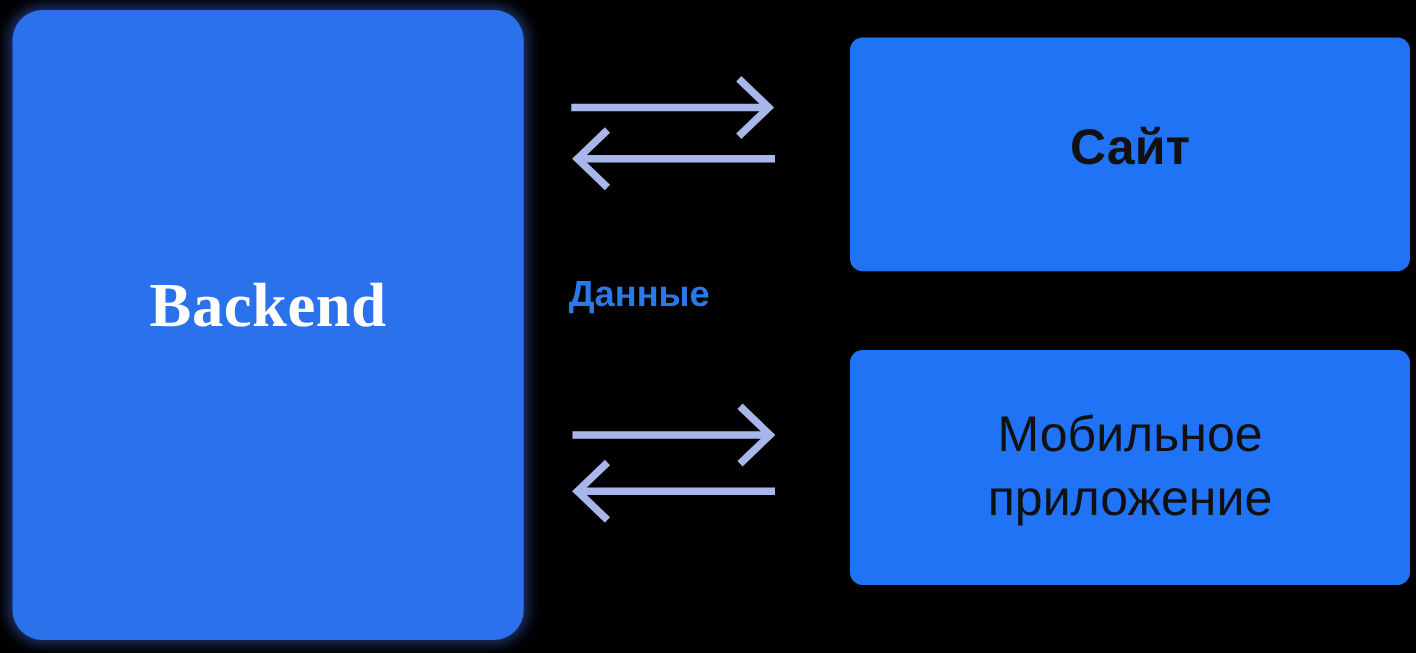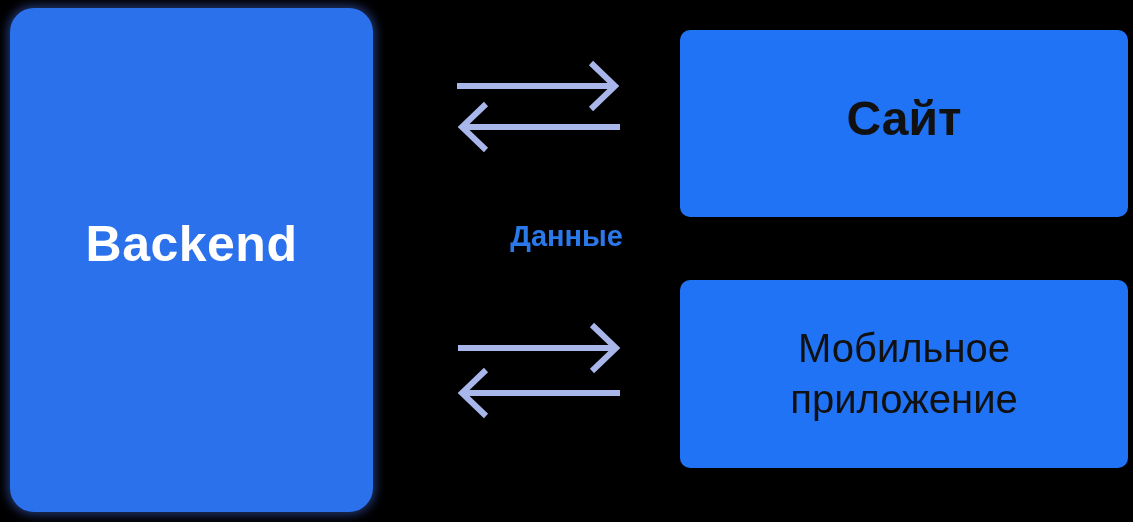--- a/index.html
+++ b/index.html
@@ -19,44 +19,45 @@
     position: absolute;
     display: flex;
     align-items: center;
     justify-content: center;
     text-align: center;
     box-sizing: border-box;
   }
   .block-backend {
     left: 10px;
     top: 8px;
-    width: 363px;
+    width: 409px;
     height: 504px;
     border-radius: 24px;
     background: #2B71EC;
     box-shadow: 0 0 10px 3px rgba(70, 115, 240, 0.45);
+    font-family: Liberation Serif, serif;
   }
   .block-backend .label {
     color: #FFFFFF;
     font-size: 50px;
     font-weight: 700;
     transform: translateY(-16px);
     letter-spacing: 0.5px;
   }
   .block-site {
     left: 680px;
     top: 30px;
     width: 448px;
     height: 187px;
     border-radius: 10px;
     background: #2173F6;
   }
   .block-site .label {
     color: #111111;
-    font-size: 48px;
+    font-size: 40px;
     font-weight: 600;
     transform: translateY(-5px);
   }
   .block-mobile {
     left: 680px;
     top: 280px;
     width: 448px;
     height: 188px;
     border-radius: 10px;
     background: #2173F6;
@@ -75,21 +76,21 @@
   }
   .arrow-top-right    { left: 455px; top: 58px; }
   .arrow-top-left     { left: 454px; top: 99px; }
   .arrow-bottom-right { left: 456px; top: 320px; }
   .arrow-bottom-left  { left: 454px; top: 365px; }
   .data-label {
     position: absolute;
     left: 455px;
     top: 220px;
     width: 168px;
-    text-align: right;
+    text-align: left;
     font-size: 29px;
     font-weight: 700;
     color: #2B78EB;
   }
 </style>
 </head>
 <body>
 
 <div class="canvas">
 

